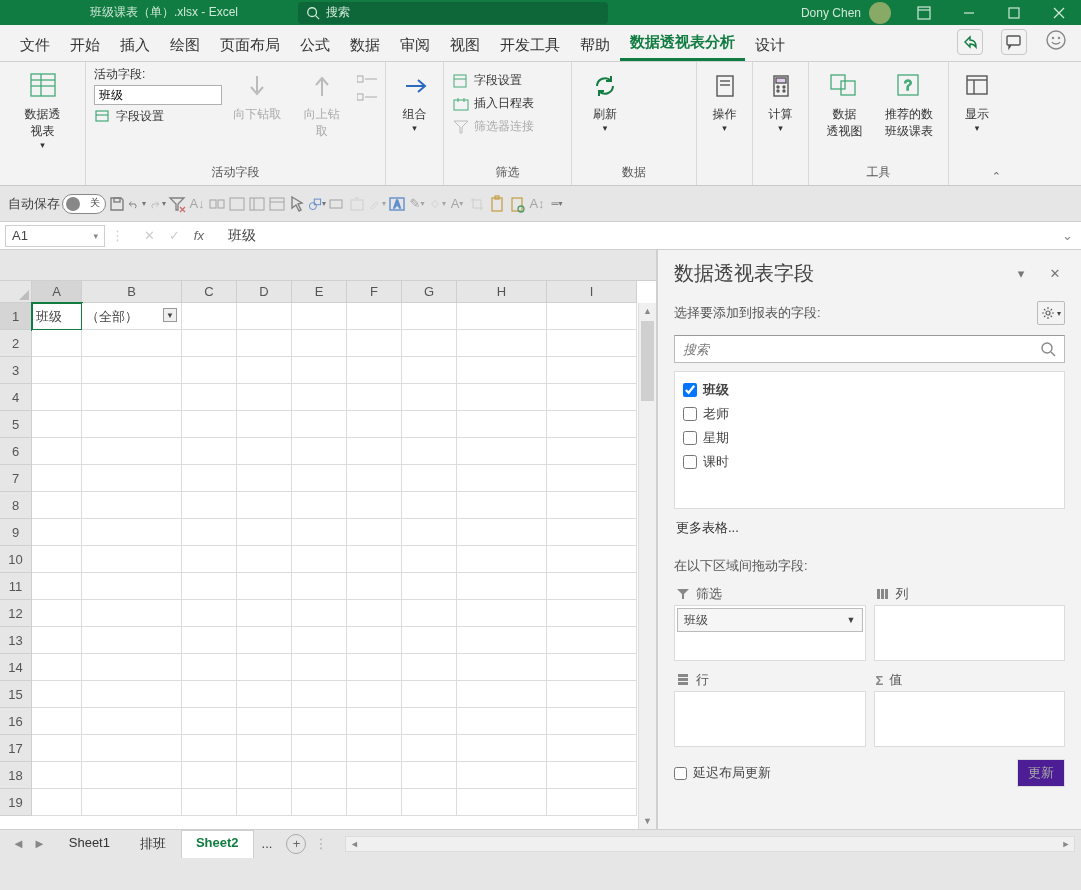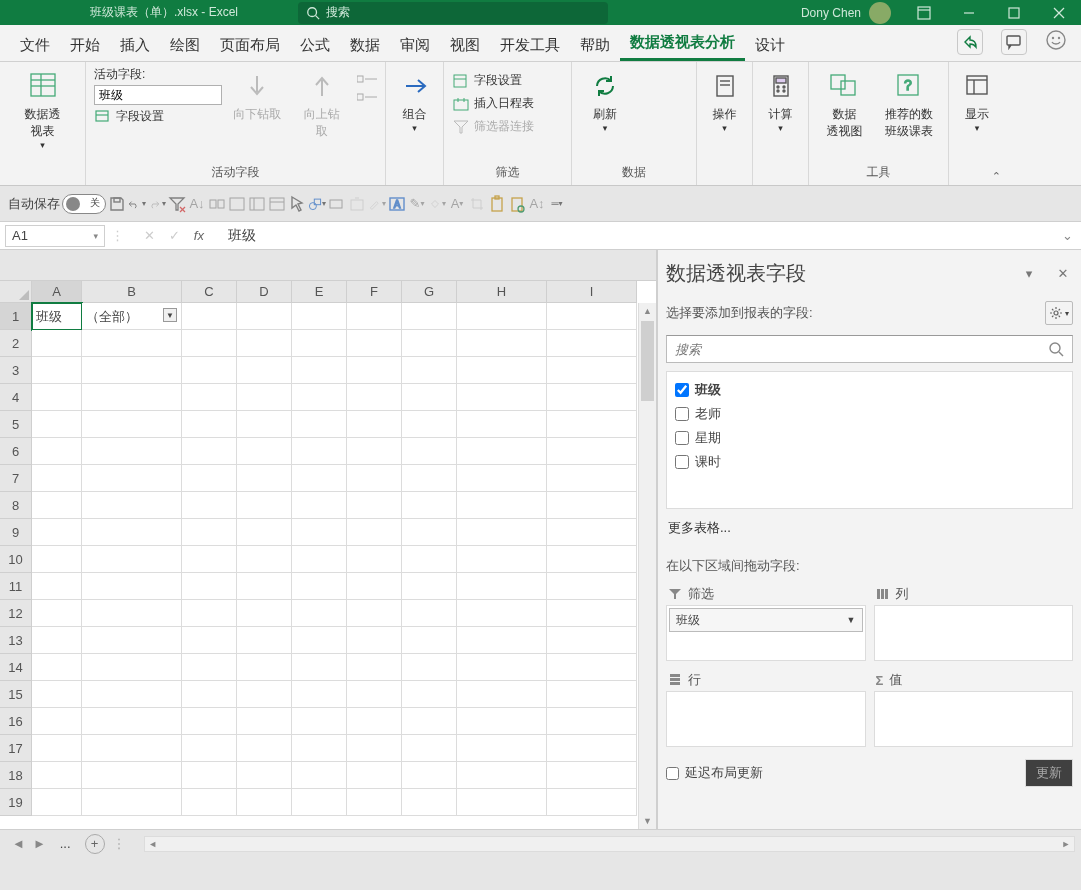--- a/index.html
+++ b/index.html
@@ -66,21 +66,21 @@
 .rowhdr.sel { background: #d5d5d5; }
 .cells { position: absolute; top: 22px; left: 32px; }
 .cellrow { display: flex; height: 27px; }
 .cell { border-right: 1px solid #dcdcdc; border-bottom: 1px solid #dcdcdc; font-size: 13px; line-height: 27px; padding: 0 4px; overflow: hidden; background: #fff; }
 .cell.active { outline: 2px solid #107c41; outline-offset: -1px; }
 .vscroll { position: absolute; right: 0; top: 22px; bottom: 0; width: 18px; background: #f0f0f0; border-left: 1px solid #dcdcdc; }
 .vscroll .thumb { position: absolute; top: 18px; left: 2px; right: 2px; height: 80px; background: #cfcfcf; }
 .vscroll .arrow { position: absolute; left: 0; right: 0; height: 16px; display: flex; align-items: center; justify-content: center; font-size: 9px; color: #888; }
 
 
-.pane { width: 425px; background: #f3f3f3; border-left: 2px solid #cfcfcf; padding: 10px 8px 8px; display: flex; flex-direction: column; }
+.pane { width: 425px; background: #f3f3f3; border-left: 2px solid #cfcfcf; padding: 10px 16px 8px; display: flex; flex-direction: column; }
 .pane-hdr { display: flex; align-items: center; margin-bottom: 14px; }
 .pane-hdr h3 { font-size: 20px; font-weight: 400; color: #444; flex: 1; }
 .pane-hdr .pbtn { width: 20px; height: 20px; display: flex; align-items: center; justify-content: center; margin-left: 14px; color: #777; }
 .pane .subrow { display: flex; align-items: center; margin-bottom: 10px; }
 .pane .subrow .txt { flex: 1; font-size: 13px; color: #555; }
 .pane .gearbox { width: 28px; height: 24px; border: 1px solid #bbb; border-radius: 2px; display: flex; align-items: center; justify-content: center; }
 .searchbox { height: 28px; border: 1px solid #bbb; border-top-color: #999; background: #fff; display: flex; align-items: center; padding: 0 8px; margin-bottom: 8px; }
 .searchbox input { flex: 1; border: none; outline: none; font-style: italic; color: #888; font-size: 13px; }
 .fieldlist { background: #fff; border: 1px solid #dcdcdc; height: 138px; padding: 6px 8px; overflow: auto; }
 .fielditem { display: flex; align-items: center; gap: 6px; padding: 3px 0; font-size: 13px; }
@@ -88,21 +88,21 @@
 .fielditem.checked { font-weight: 600; }
 .moretables { padding: 10px 2px; font-size: 13px; color: #333; }
 .areaslabel { font-size: 13px; color: #555; margin: 10px 0 8px; }
 .areas { display: grid; grid-template-columns: 1fr 1fr; grid-template-rows: 78px 78px; gap: 8px; }
 .areabox { display: flex; flex-direction: column; }
 .areabox .ahdr { display: flex; align-items: center; gap: 6px; font-size: 13px; color: #555; padding: 2px; }
 .areabox .abody { flex: 1; background: #fff; border: 1px solid #dcdcdc; padding: 2px; }
 .areabox .item { border: 1px solid #bbb; background: #f6f6f6; height: 24px; display: flex; align-items: center; padding: 0 6px; font-size: 12px; justify-content: space-between; }
 .pane-footer { display: flex; align-items: center; margin-top: 12px; }
 .pane-footer label { display: flex; align-items: center; gap: 6px; font-size: 13px; color: #444; }
-.pane-footer .updatebtn { margin-left: auto; padding: 4px 10px; border: 1px solid #dcdcdc; color: #aaa; background: #404040; font-size: 13px; }
+.pane-footer .updatebtn { margin-left: auto; padding: 4px 10px; border: 1px solid #dcdcdc; color: #aaa; background: #4c1d95; font-size: 13px; }
 
 
 .sheetbar { height: 28px; background: #e6e6e6; border-top: 1px solid #cfcfcf; display: flex; align-items: center; padding: 0 6px; gap: 2px; }
 .sheetnav { display: flex; gap: 8px; padding: 0 6px; color: #888; }
 .sheettab { padding: 4px 14px; font-size: 13px; color: #333; background: #e6e6e6; border: 1px solid transparent; }
 .sheettab.active { background: #fff; border: 1px solid #cfcfcf; border-bottom: none; color: #107c41; font-weight: 600; }
 .addsheet { width: 20px; height: 20px; border: 1px solid #aaa; border-radius: 50%; display: flex; align-items: center; justify-content: center; margin-left: 6px; color: #666; }
 .hscroll { flex: 1; margin-left: 10px; height: 16px; background: #f0f0f0; border: 1px solid #dcdcdc; position: relative; }
 .hscroll .arrow { position: absolute; top: 0; width: 16px; height: 100%; display: flex; align-items: center; justify-content: center; font-size: 9px; color: #888; }
 
@@ -871,20 +871,25 @@
       <button class="updatebtn">更新</button>
     </div>
   </div>
 </div>
 
 <div class="sheetbar">
   <div class="sheetnav">
     <span>◄</span>
     <span>►</span>
   </div>
+  <div id="sheettabs" style="display:flex">
+      <div class="sheettab">Sheet1</div>
+      <div class="sheettab">排班</div>
+      <div class="sheettab active">Sheet2</div>
+    </div>
   <span style="padding:0 6px">...</span>
   <div class="addsheet">+</div>
   <span style="padding:0 6px;color:#aaa">⋮</span>
   <div class="hscroll">
     <div class="arrow" style="left:0">◄</div>
     <div class="arrow" style="right:0">►</div>
   </div>
 </div>
 
 </body></html>

